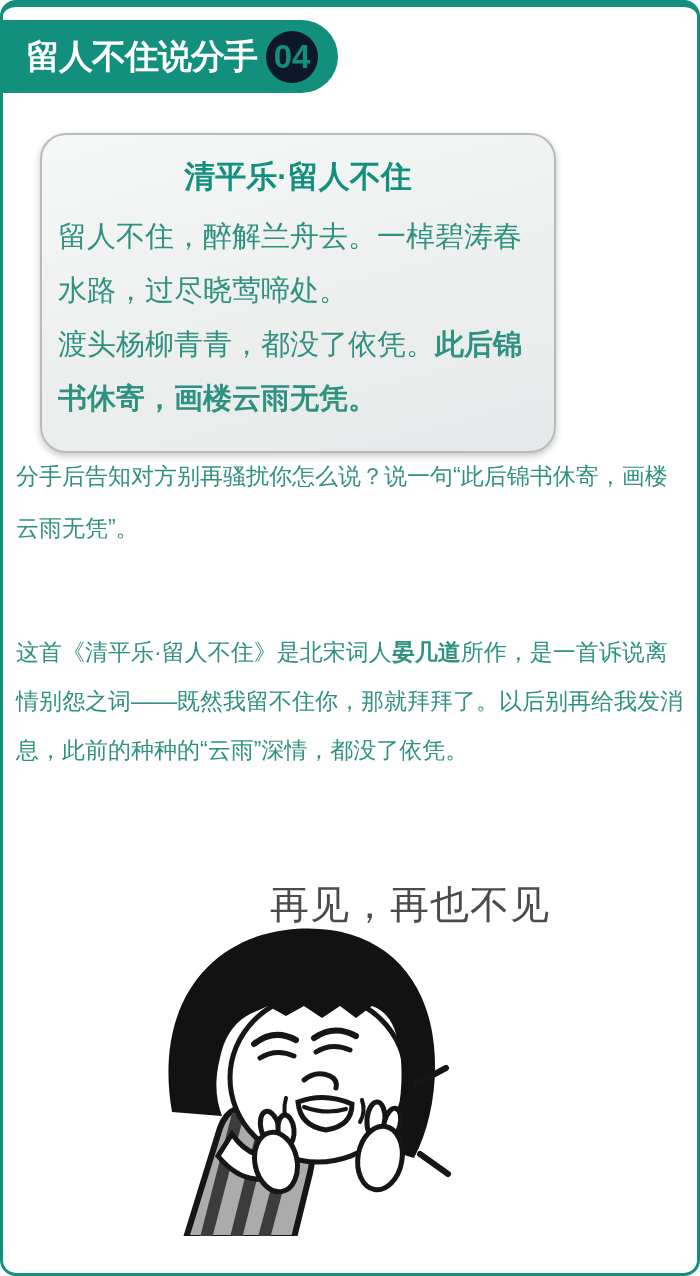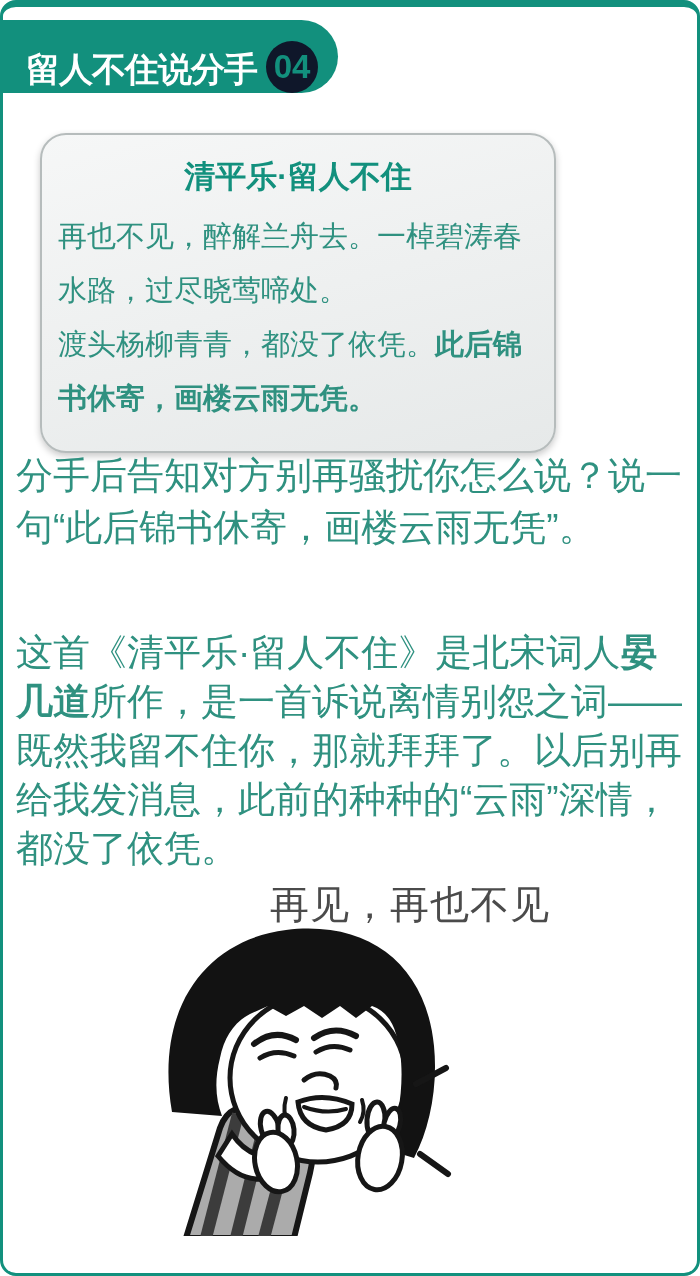--- a/index.html
+++ b/index.html
@@ -11,39 +11,39 @@
     --caption:#4b4b4b;
   }
   *{margin:0;padding:0;box-sizing:border-box;}
   html,body{background:#fff;}
   body{width:700px;height:1276px;font-family:"Liberation Sans",sans-serif;position:relative;overflow:hidden;}
   .page{position:absolute;inset:0;background:#fff;}
   .frame{position:absolute;inset:0;border:3px solid var(--brand);border-top-width:7px;border-radius:16px;pointer-events:none;z-index:6;}
 
   
   .badge{position:absolute;top:20px;left:0;width:338px;height:73px;background:var(--brand);
-         border-radius:0 37px 37px 0;display:flex;align-items:flex-end;z-index:7;}
+         border-radius:0 37px 37px 0;display:flex;align-items:center;z-index:7;}
   .badge-title{color:#fff;font-weight:700;font-size:34px;letter-spacing:-1px;padding-left:26px;white-space:nowrap;}
   .badge-circle{width:52px;height:52px;border-radius:50%;background:#0f172a;color:var(--brand);
                 font-weight:700;font-size:33px;display:flex;align-items:center;justify-content:center;
                 margin-left:auto;margin-right:20px;}
 
   
   .poem-card{position:absolute;top:133px;left:40px;width:516px;
              background:linear-gradient(165deg,var(--card-bg1) 0%,var(--card-bg2) 100%);
              border:2px solid var(--card-border);border-radius:26px;
              box-shadow:0 3px 7px rgba(0,0,0,.22);
              padding:22px 16px 26px 16px;}
   .poem-title{text-align:center;color:var(--brand);font-weight:700;font-size:31px;line-height:40px;}
   .poem-body{margin-top:12px;color:var(--text-teal);font-size:29px;line-height:54px;}
   .poem-body .bold{font-weight:700;}
 
   
   .para{position:absolute;left:0;width:700px;padding:0 16px;color:var(--text-teal);
-        font-size:37px;line-height:52px;}
+        font-size:23px;line-height:52px;}
   .para .bold{font-weight:700;}
   #para-1{top:450px;}
   #para-2{top:628px;line-height:49px;}
 
   
   .meme-caption{position:absolute;top:878px;left:0;width:700px;text-align:center;
                 transform:translateX(60px);color:var(--caption);font-size:39px;letter-spacing:1px;}
   .meme-art{position:absolute;top:916px;left:158px;z-index:2;}
 </style>
 </head>
@@ -52,21 +52,21 @@
 <div class="page">
 
   <div class="badge">
     <span class="badge-title">留人不住说分手</span>
     <span class="badge-circle">04</span>
   </div>
 
   <div class="poem-card">
     <div class="poem-title">清平乐·留人不住</div>
     <div class="poem-body">
-      <p>再也不见，醉解兰舟去。一棹碧涛春水路，过尽晓莺啼处。</p>
+      <p>留人不住，醉解兰舟去。一棹碧涛春水路，过尽晓莺啼处。</p>
       <p><span>渡头杨柳青青，都没了依凭。</span><span class="bold">此后锦书休寄，画楼云雨无凭。</span></p>
     </div>
   </div>
 
   <p class="para" id="para-1"><span>分手后告知对方别再骚扰你怎么说？说一句“此后锦书休寄，画楼云雨无凭”。</span><span class="bold"></span><span></span></p>
 
   <p class="para" id="para-2"><span>这首《清平乐·留人不住》是北宋词人</span><span class="bold">晏几道</span><span>所作，是一首诉说离情别怨之词——既然我留不住你，那就拜拜了。以后别再给我发消息，此前的种种的“云雨”深情，都没了依凭。</span></p>
 
   <div class="meme-caption">再见，再也不见</div>
 

